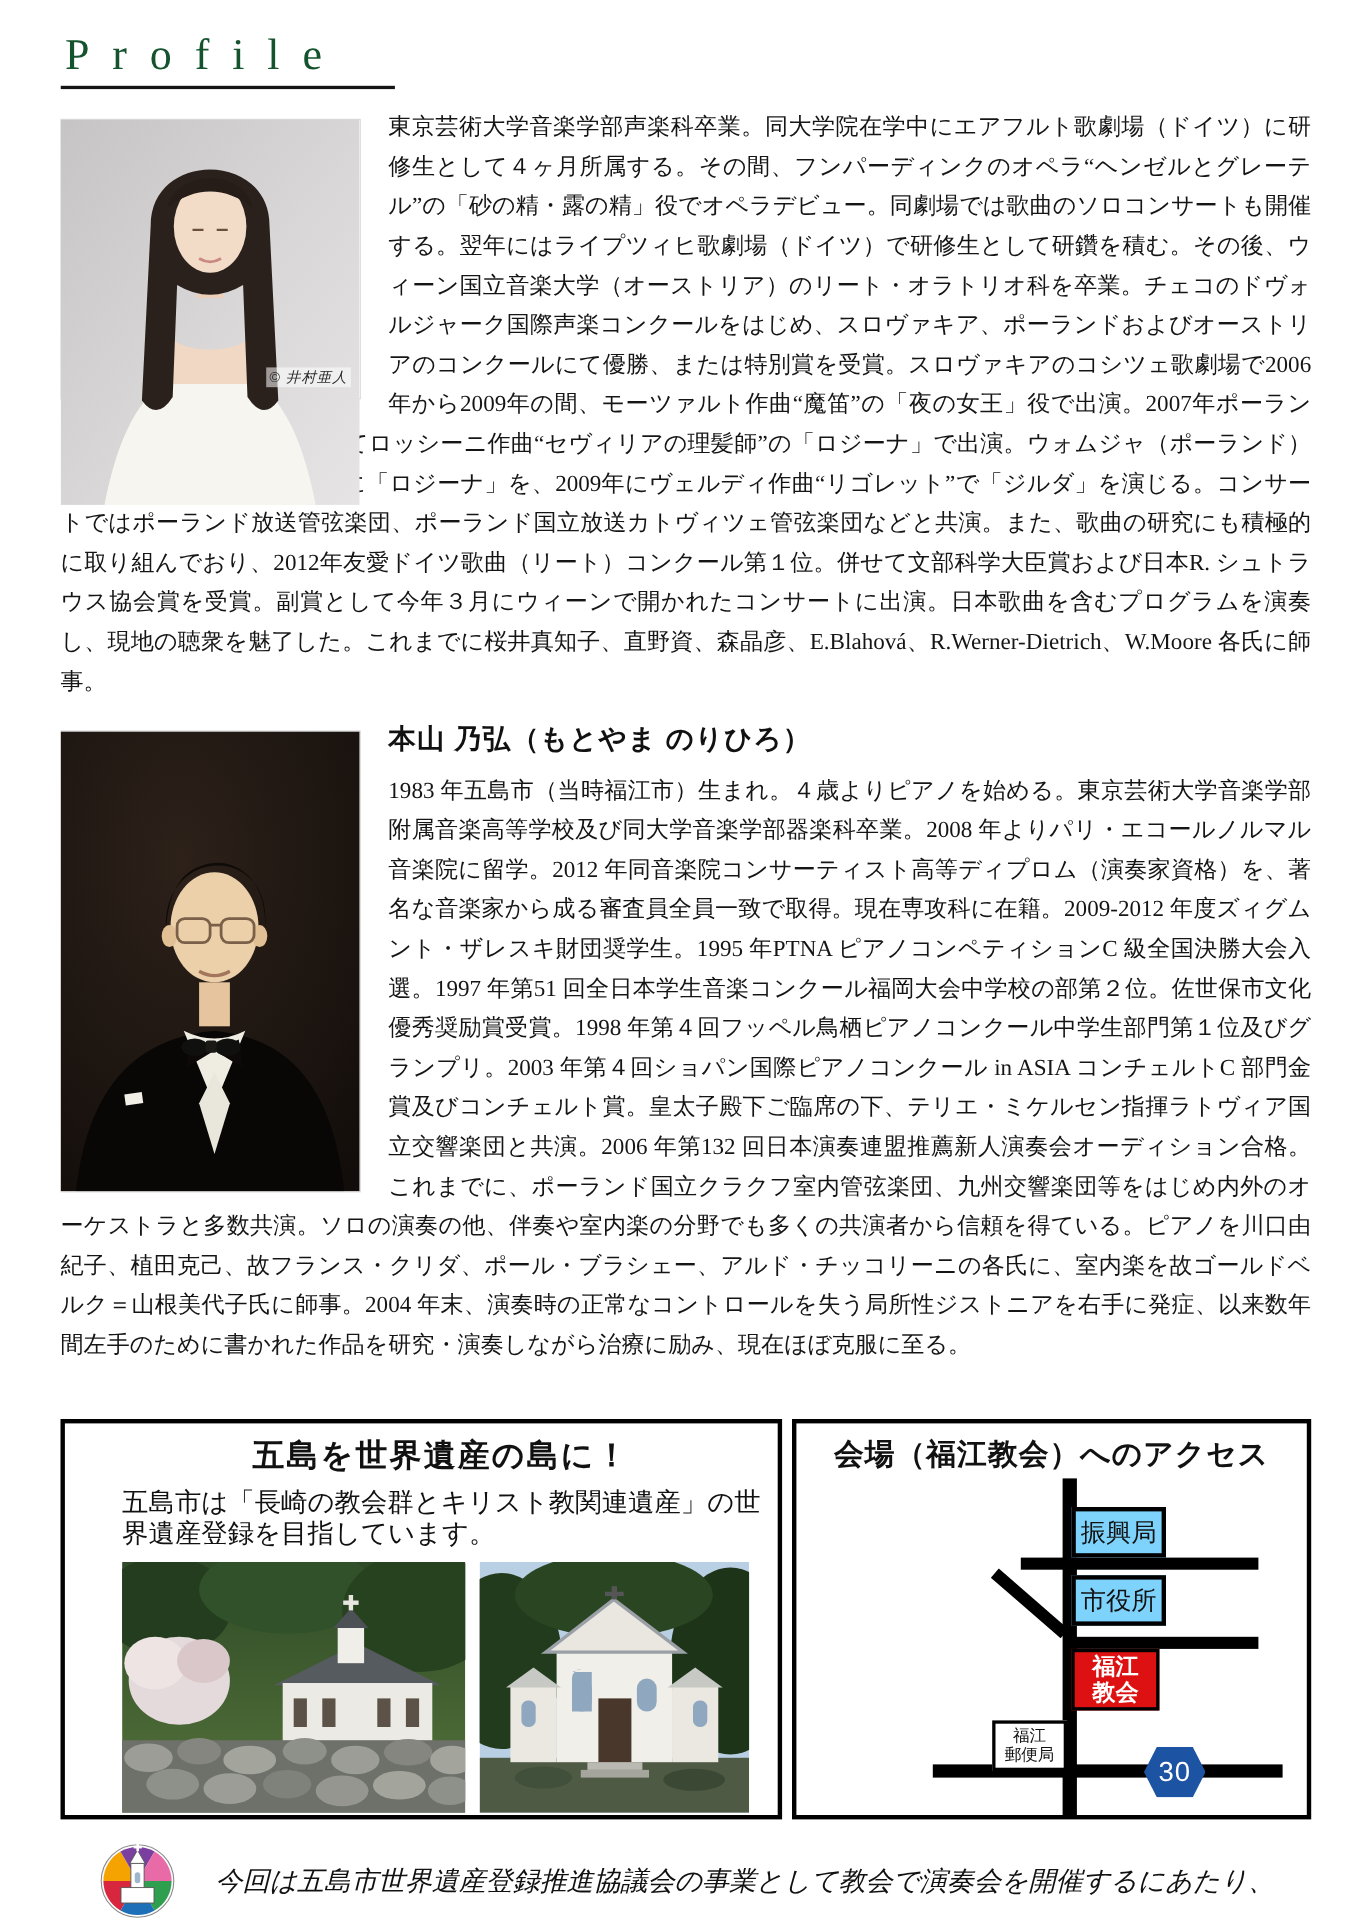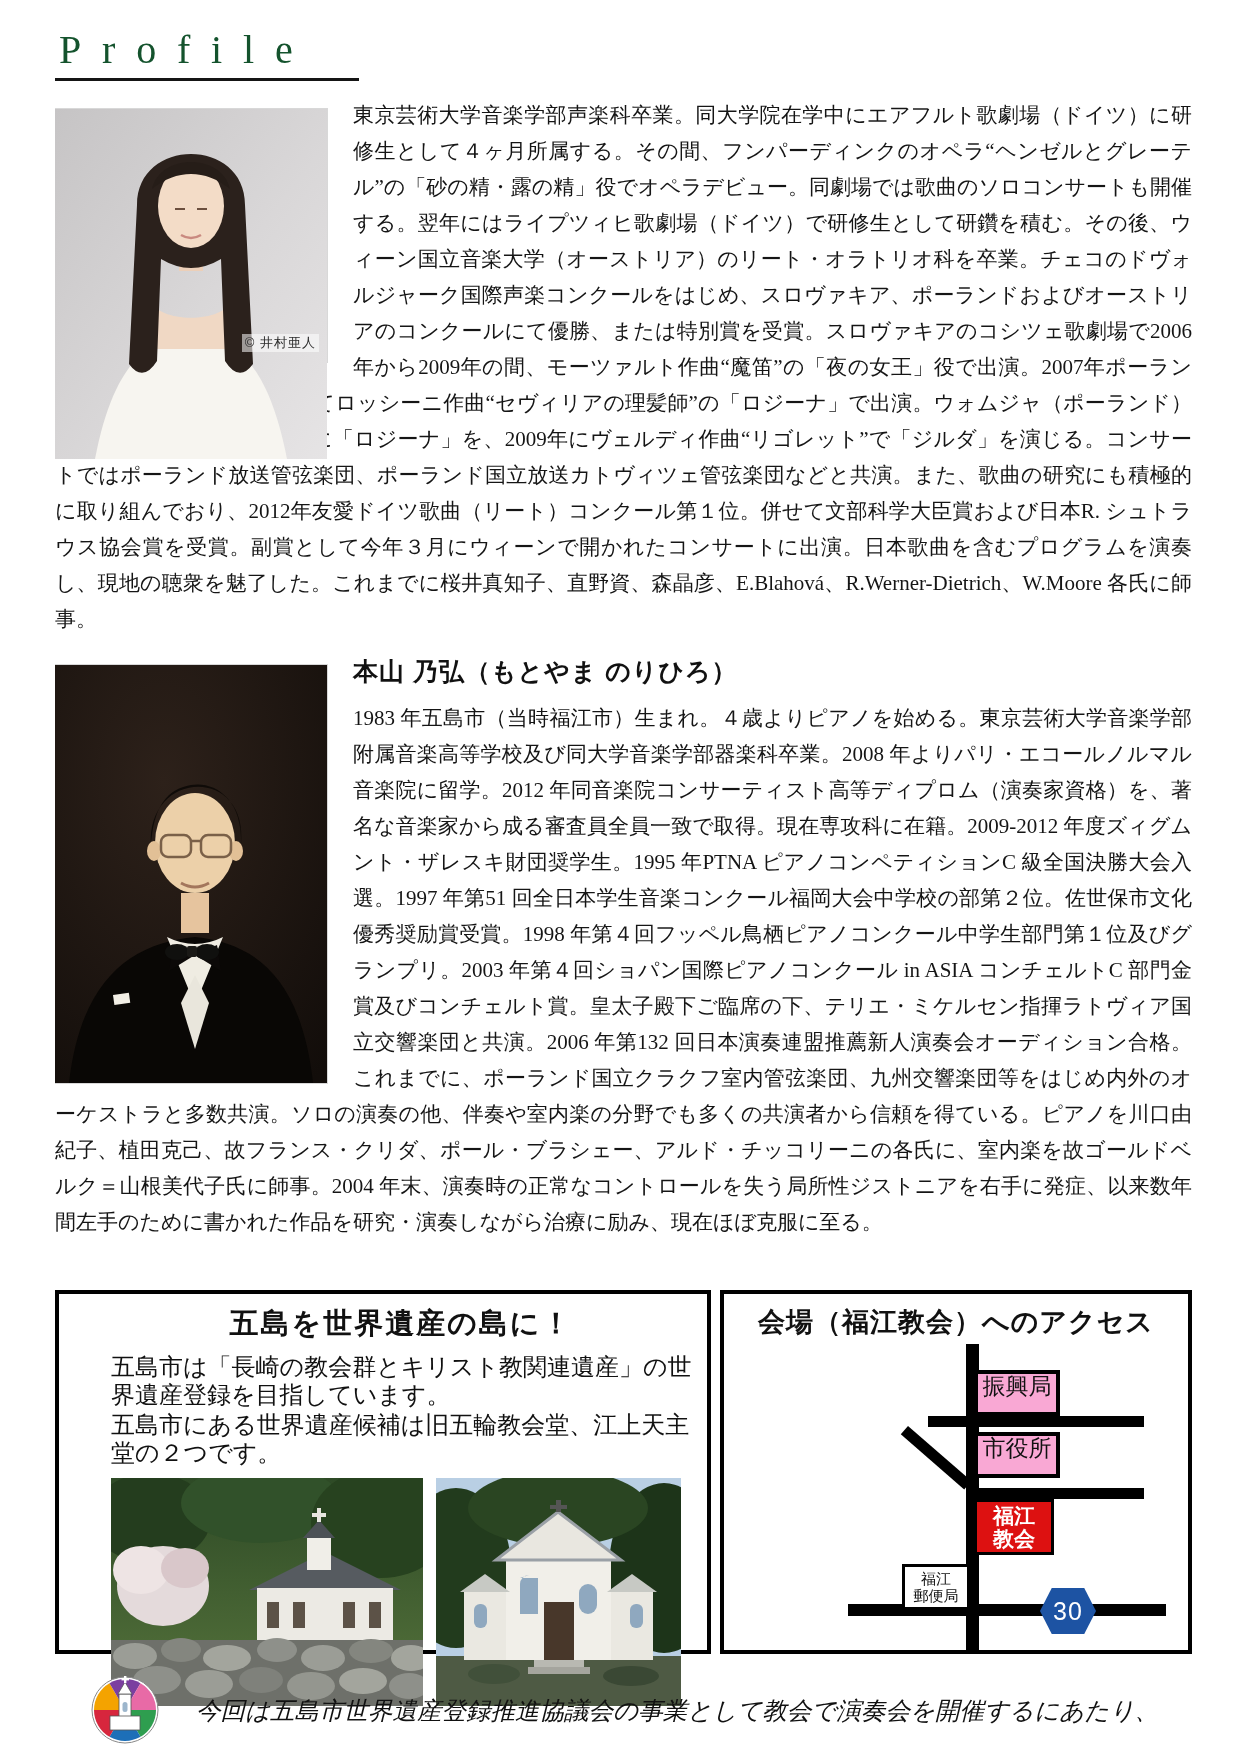--- a/index.html
+++ b/index.html
@@ -9,21 +9,21 @@
   }
   .content{padding:26px 48px 0 55px;}
   .profiles-area{height:1238px;overflow:hidden;}
   .profile-title{
     font-family:"Liberation Serif","DejaVu Serif",serif;font-weight:400;
     font-size:40px;letter-spacing:0.52em;display:inline-block;margin:0 0 6px 0;
     padding:0 46px 5px 4px;border-bottom:3px solid #151515;color:#14532d;
   }
   .profile{margin-top:10px;display:flow-root;}
   .profile-photo{float:left;position:relative;margin:12px 26px 6px 0;box-shadow:0 0 0 1px #d8d8d8;}
-  .photo1{width:272px;height:253px;}
+  .photo1{width:272px;height:253px;font-style:italic;}
   .photo2{width:272px;height:418px;}
   .photo-credit{
     position:absolute;right:8px;bottom:10px;font-size:13px;color:#2b2b2b;
     letter-spacing:1px;background:rgba(255,255,255,0.55);padding:0 3px;
   }
   .person-name{font-size:25px;font-weight:bold;margin:2px 0 12px 0;letter-spacing:1px;}
   .bio{
     font-family:"Liberation Serif","DejaVu Serif",serif;
     font-size:21px;line-height:36px;margin:0;text-align:justify;color:#151515;
   }
@@ -32,22 +32,22 @@
   .heritage-title{text-align:center;font-size:29px;font-weight:bold;margin:10px 0 9px 0;letter-spacing:2px;}
   .heritage-line{font-size:24px;line-height:28px;margin:0 0 2px 16px;}
   .church-row{display:flex;gap:13px;margin:11px 0 0 16px;}
   .church-a{width:312px;height:228px;}
   .church-b{width:245px;height:228px;}
   .access-box{width:472px;height:364px;border:4px solid #000;box-sizing:border-box;position:relative;background:#fff;}
   .access-title{font-size:27px;font-weight:bold;margin:10px 0 0 0;text-align:center;letter-spacing:1px;}
   .map{position:absolute;left:0;top:46px;width:464px;height:312px;}
   .road{position:absolute;background:#000;}
   .map-box{
-    position:absolute;background:#f9a8d4;border:4px solid #000;box-sizing:border-box;
-    display:flex;justify-content:center;font-size:23px;line-height:1.05;
+    position:absolute;background:#7dd3fc;border:4px solid #000;box-sizing:border-box;
+    display:flex;align-items:center;justify-content:center;font-size:23px;line-height:1.05;
     text-align:center;white-space:nowrap;
   }
   .map-venue{
     position:absolute;background:#dd1111;border:3px solid #000;box-sizing:border-box;
     color:#fff;display:flex;flex-direction:column;align-items:center;justify-content:center;
     font-size:21px;line-height:1.1;font-weight:bold;
   }
   .map-post{
     position:absolute;background:#fff;border:3px solid #000;box-sizing:border-box;
     display:flex;flex-direction:column;align-items:center;justify-content:center;
@@ -134,21 +134,20 @@
 
       </section>
     </div>
   </div>
 
   <div class="bottom-row">
 
     <div class="heritage-box">
       <h3 class="heritage-title">五島を世界遺産の島に！</h3>
       <p class="heritage-line">五島市は「長崎の教会群とキリスト教関連遺産」の世界遺産登録を目指しています。</p>
-      <p class="heritage-line">五島市にある世界遺産候補は旧五輪教会堂、江上天主堂の２つです。</p>
       <div class="church-row">
         <svg class="church-a" viewBox="0 0 312 228">
           <defs>
             <linearGradient id="gr1" x1="0" y1="0" x2="0" y2="1">
               <stop offset="0" stop-color="#2e4a26"></stop>
                 <stop offset="1" stop-color="#56743c"></stop>
             </linearGradient>
           </defs>
           <rect width="312" height="228" fill="url(#gr1)"></rect>
           <ellipse cx="40" cy="40" rx="60" ry="45" fill="#243d1e"></ellipse>

